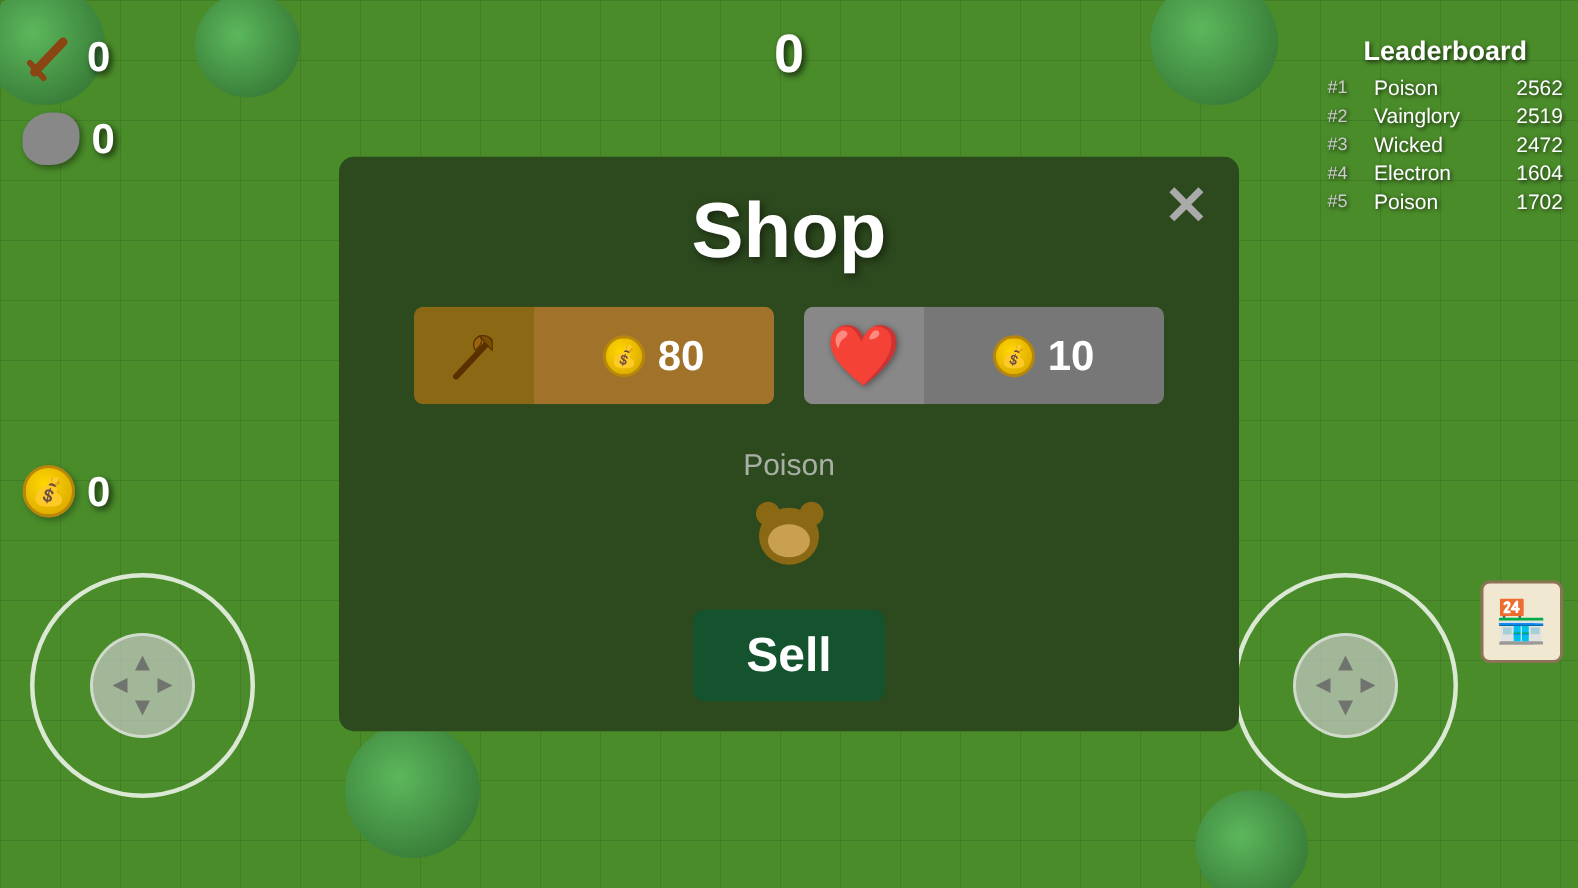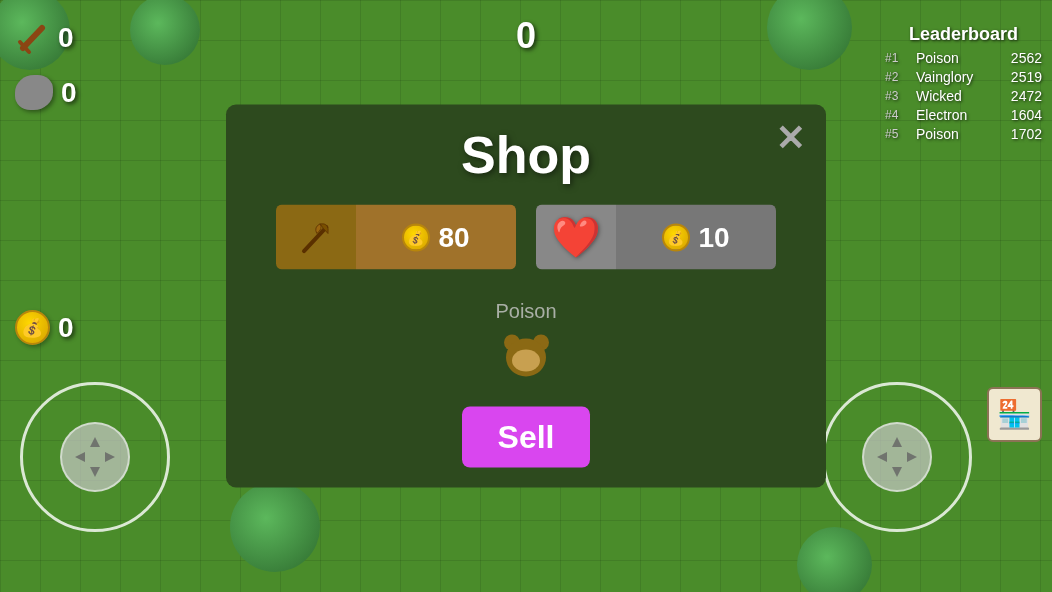--- a/index.html
+++ b/index.html
@@ -340,21 +340,21 @@
       background: #c8a050;
       border-radius: 50%;
       position: absolute;
       bottom: 5px;
       left: 50%;
       transform: translateX(-50%);
     }
 
     
     #sell-btn {
-      background: #d946ef;
+      background: #14532d;
       color: white;
       font-size: 32px;
       font-weight: bold;
       border: none;
       border-radius: 8px;
       padding: 12px 36px;
       cursor: pointer;
       margin-top: 10px;
     }
 

